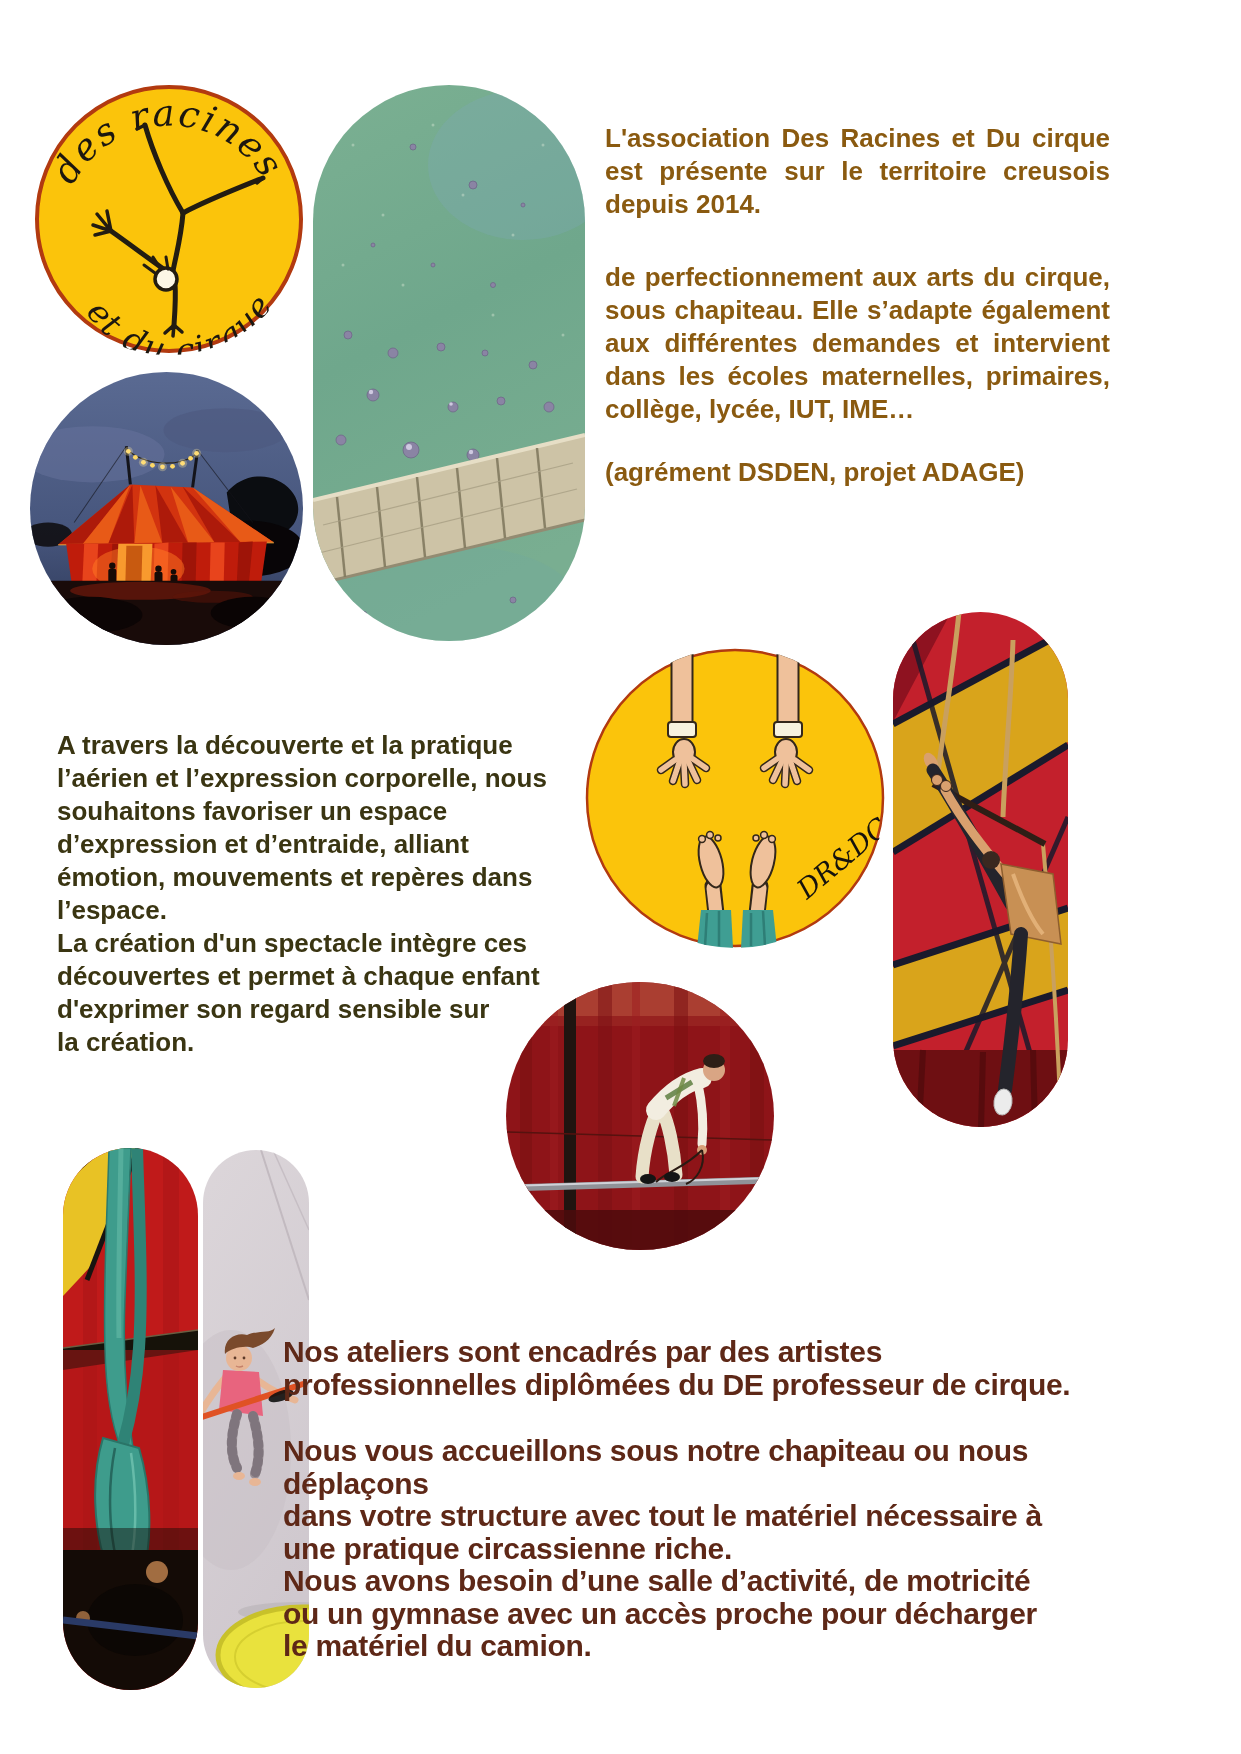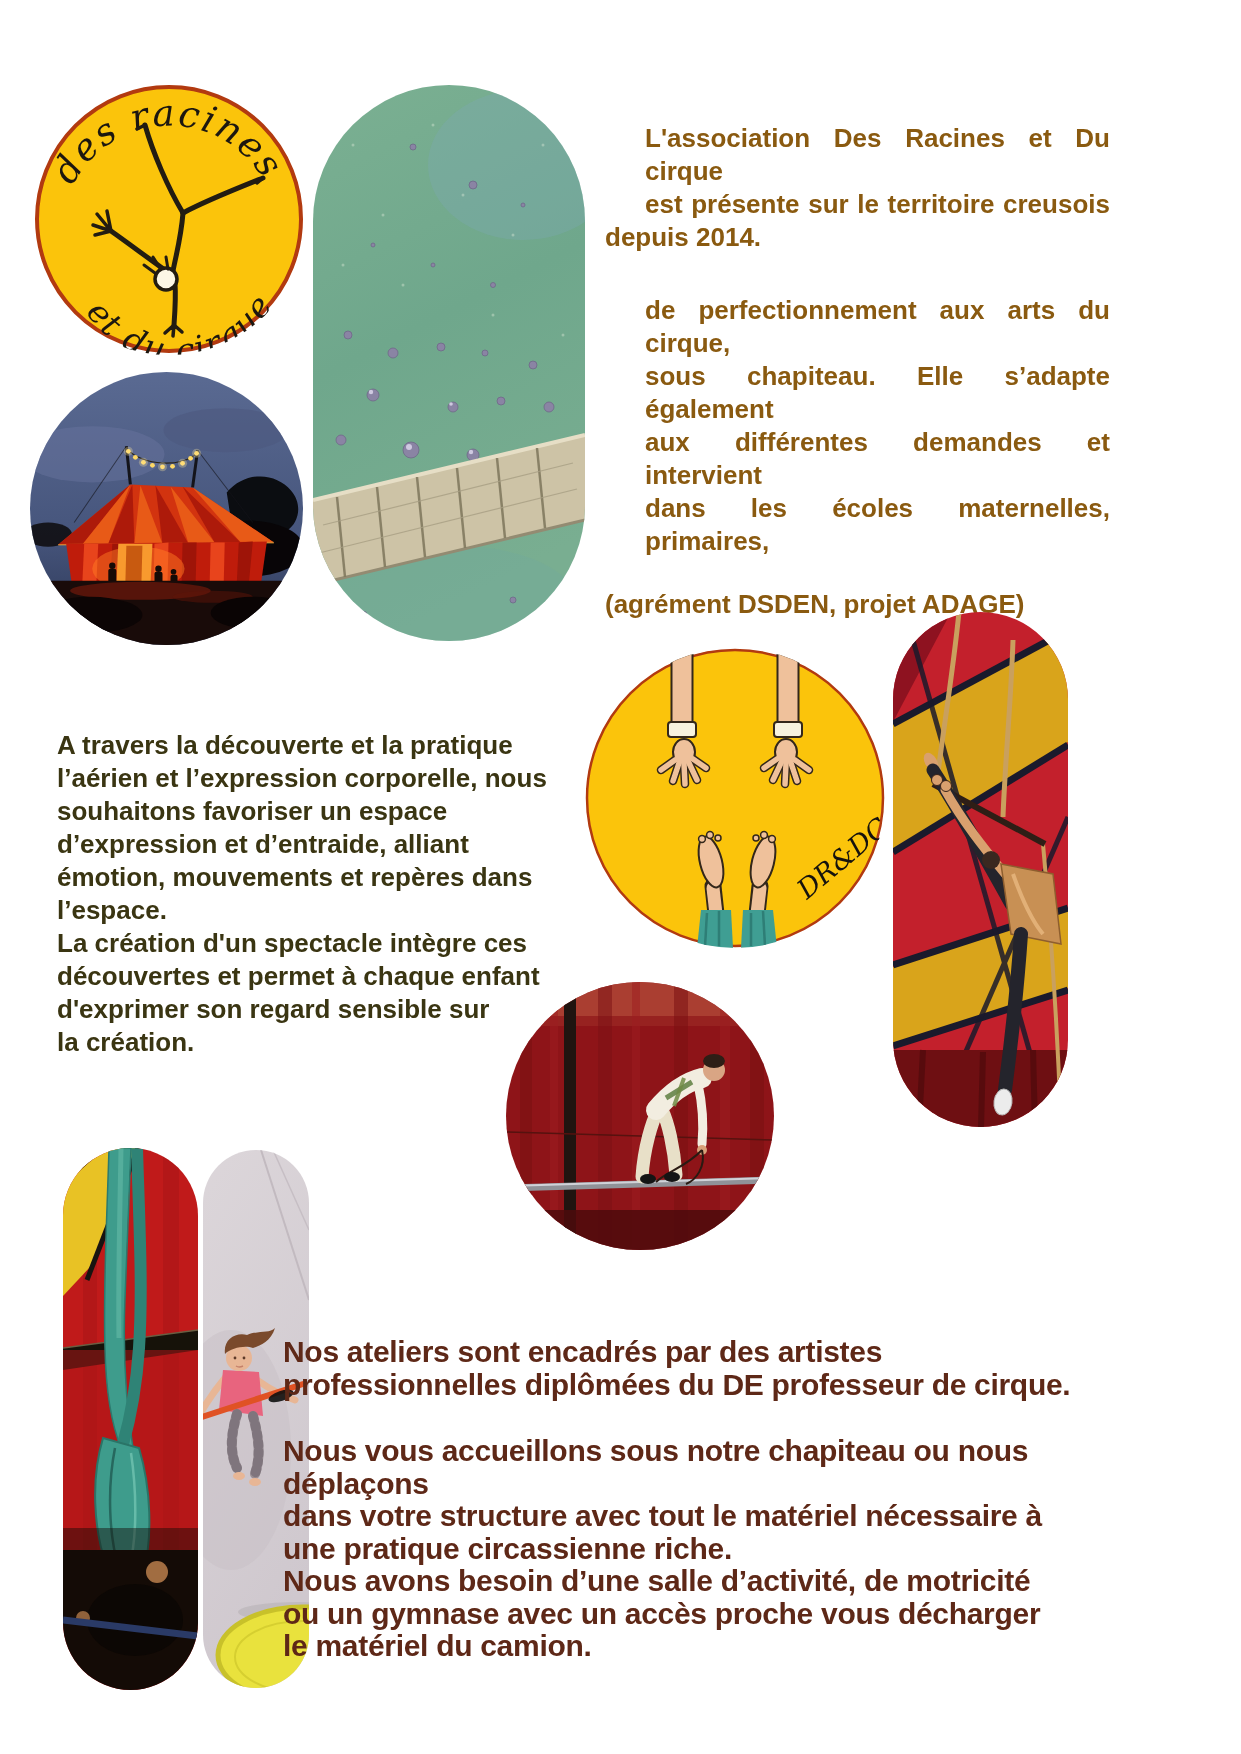--- a/index.html
+++ b/index.html
@@ -8,21 +8,21 @@
     position:relative; width:1241px; height:1754px;
     background:var(--page-bg,#fff); overflow:hidden;
     font-family:"Liberation Sans", sans-serif;
   }
   .abs { position:absolute; }
   .circle { border-radius:50%; overflow:hidden; }
   .pill { overflow:hidden; }
   svg { display:block; width:100%; height:100%; }
   .textblock { font-weight:bold; }
   .line { white-space:normal; }
-  .fj { text-align:justify; text-align-last:justify;margin-left:40px; }
+  .fj { text-align:justify; text-align-last:justify; }
   .intro { font-size:26px; line-height:33px; color:var(--intro-text,#8a5a10); width:505px; }
   .mission { font-size:26px; line-height:33px; color:var(--mission-text,#3a3512); width:520px; }
   .workshops { font-size:30px; line-height:32.5px; color:var(--workshops-text,#5e2817); width:790px; letter-spacing:-0.3px; }
   .g40 { margin-top:40px; }
   .g30 { margin-top:30px; }
   .g34 { margin-top:34px; }
   .hand { font-family:"DejaVu Serif", serif; font-style:italic; }
 </style>
 </head>
 <body>
@@ -224,20 +224,21 @@
     <div class="para">
         <div class="line fj">L'association Des Racines et Du cirque</div>
         <div class="line fj">est présente sur le territoire creusois</div>
         <div class="line">depuis 2014.</div>
       </div>
     <div class="para g40">
         <div class="line fj">de perfectionnement aux arts du cirque,</div>
         <div class="line fj">sous chapiteau. Elle s’adapte également</div>
         <div class="line fj">aux différentes demandes et intervient</div>
         <div class="line fj">dans les écoles maternelles, primaires,</div>
+        <div class="line">collège, lycée, IUT, IME…</div>
       </div>
     <div class="para g30">
         <div class="line">(agrément DSDEN, projet ADAGE)</div>
       </div>
   </div>
 
   <div class="abs textblock mission" style="left:57px; top:697px;margin-top:32px;">
     <div class="para">
         <div class="line">A travers la découverte et la pratique</div>
         <div class="line">l’aérien et l’expression corporelle, nous</div>
@@ -478,18 +479,18 @@
   <div class="abs textblock workshops" style="left:283px; top:1336px;">
     <div class="para">
         <div class="line">Nos ateliers sont encadrés par des artistes</div>
         <div class="line">professionnelles diplômées du DE professeur de cirque.</div>
       </div>
     <div class="para g34">
         <div class="line">Nous vous accueillons sous notre chapiteau ou nous déplaçons</div>
         <div class="line">dans votre structure avec tout le matériel nécessaire à</div>
         <div class="line">une pratique circassienne riche.</div>
         <div class="line">Nous avons besoin d’une salle d’activité, de motricité</div>
-        <div class="line">ou un gymnase avec un accès proche vous décharger</div>
+        <div class="line">ou un gymnase avec un accès proche pour décharger</div>
         <div class="line">le matériel du camion.</div>
       </div>
   </div>
 
 </div>
 
 </body></html>

